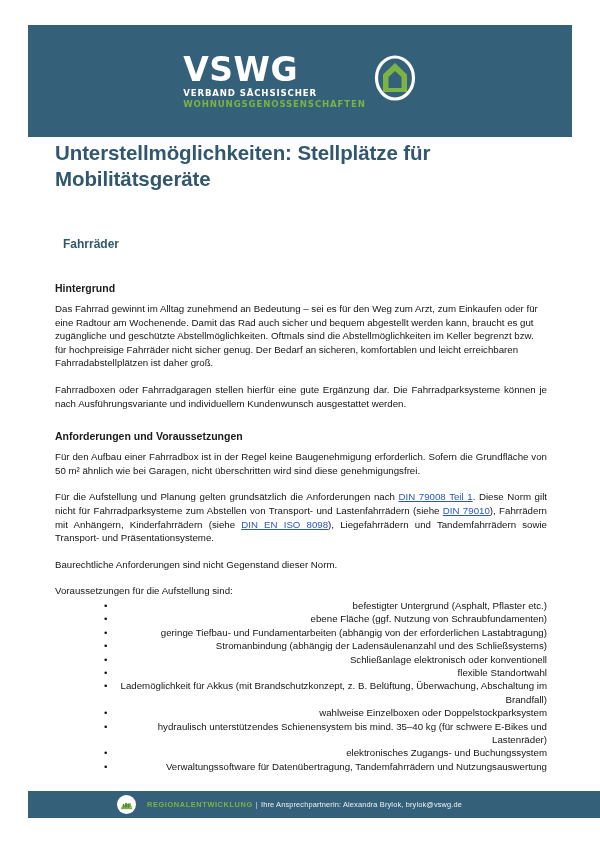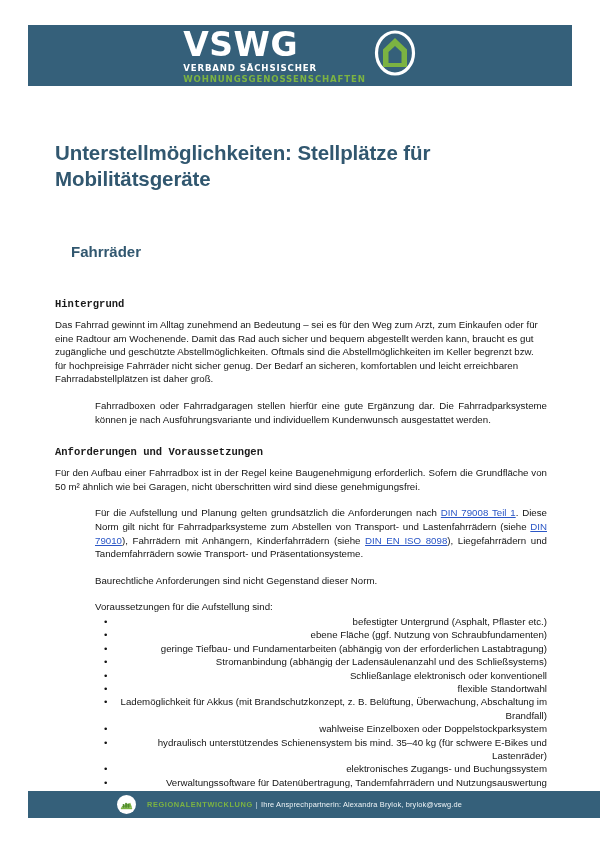--- a/index.html
+++ b/index.html
@@ -21,21 +21,21 @@
     inset: 0;
     background: #ffffff;
   }
 
   
   .header-band {
     position: absolute;
     left: 28px;
     top: 25px;
     width: 544px;
-    height: 61px;
+    height: 112px;
     background: #35607a;
     display: flex;
     align-items: center;
     justify-content: center;
   }
   .logo {
     display: flex;
     align-items: flex-start;
     gap: 7px;
   }
@@ -87,46 +87,46 @@
     font-family: "Liberation Sans", sans-serif;
     font-size: 20.5px;
     font-weight: bold;
     line-height: 26px;
     margin: 0;
     letter-spacing: -0.1px;
   }
   h2.section-title {
     color: #31576f;
     font-family: "Liberation Sans", sans-serif;
-    font-size: 15px;
-    font-weight: bold;
-    margin: 16px;
+    font-size: 12px;
+    font-weight: bold;
+    margin: 8px;
     padding-top: 34px;
     line-height: 20px;
   }
   h3.sub-title {
     color: #1a1a1a;
-    font-family: Liberation Mono, monospace;
+    font-family: Liberation Sans, sans-serif;
     font-size: 10.5px;
     font-weight: bold;
     margin: 0;
     padding-top: 19px;
     padding-bottom: 2px;
     line-height: 14px;
   }
   p.body-text {
     color: #141414;
     font-family: "Liberation Sans", sans-serif;
     font-size: 9.7px;
     line-height: 13.6px;
     margin: 0;
     padding-top: 5px;
   }
   p.justify { text-align: justify; }
-  p.gap-top { padding-top: 13px; margin-left: 40px; }
+  p.gap-top { padding-top: 13px; }
 
   .lnk {
     color: #2a56c6;
     text-decoration: underline;
   }
   .bold { font-weight: normal; }
 
   ul.req-list {
     list-style: none;
     margin: 0;

